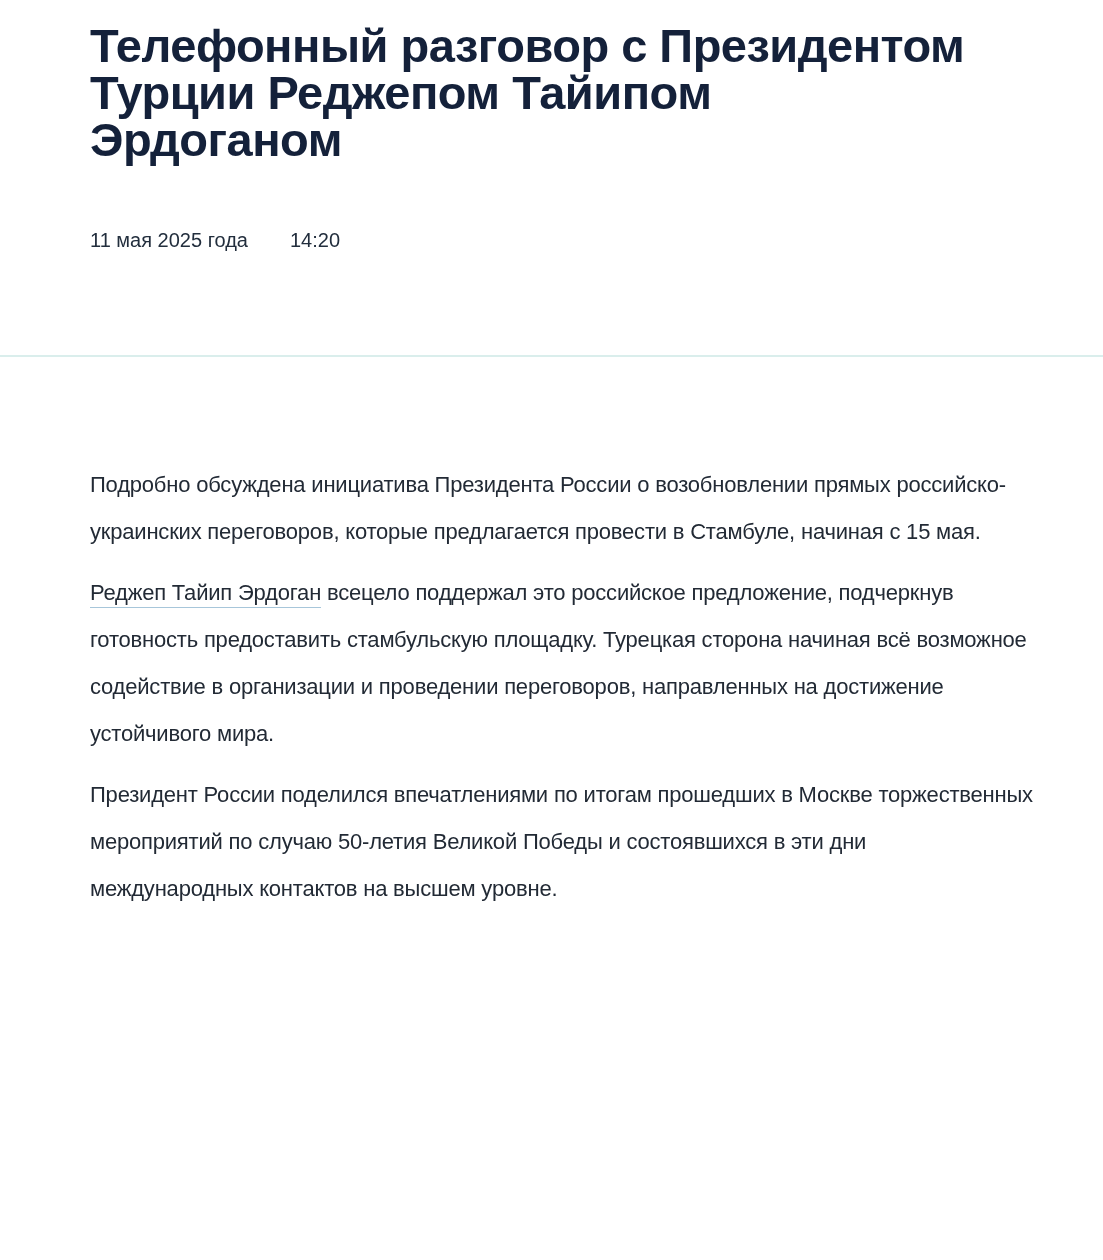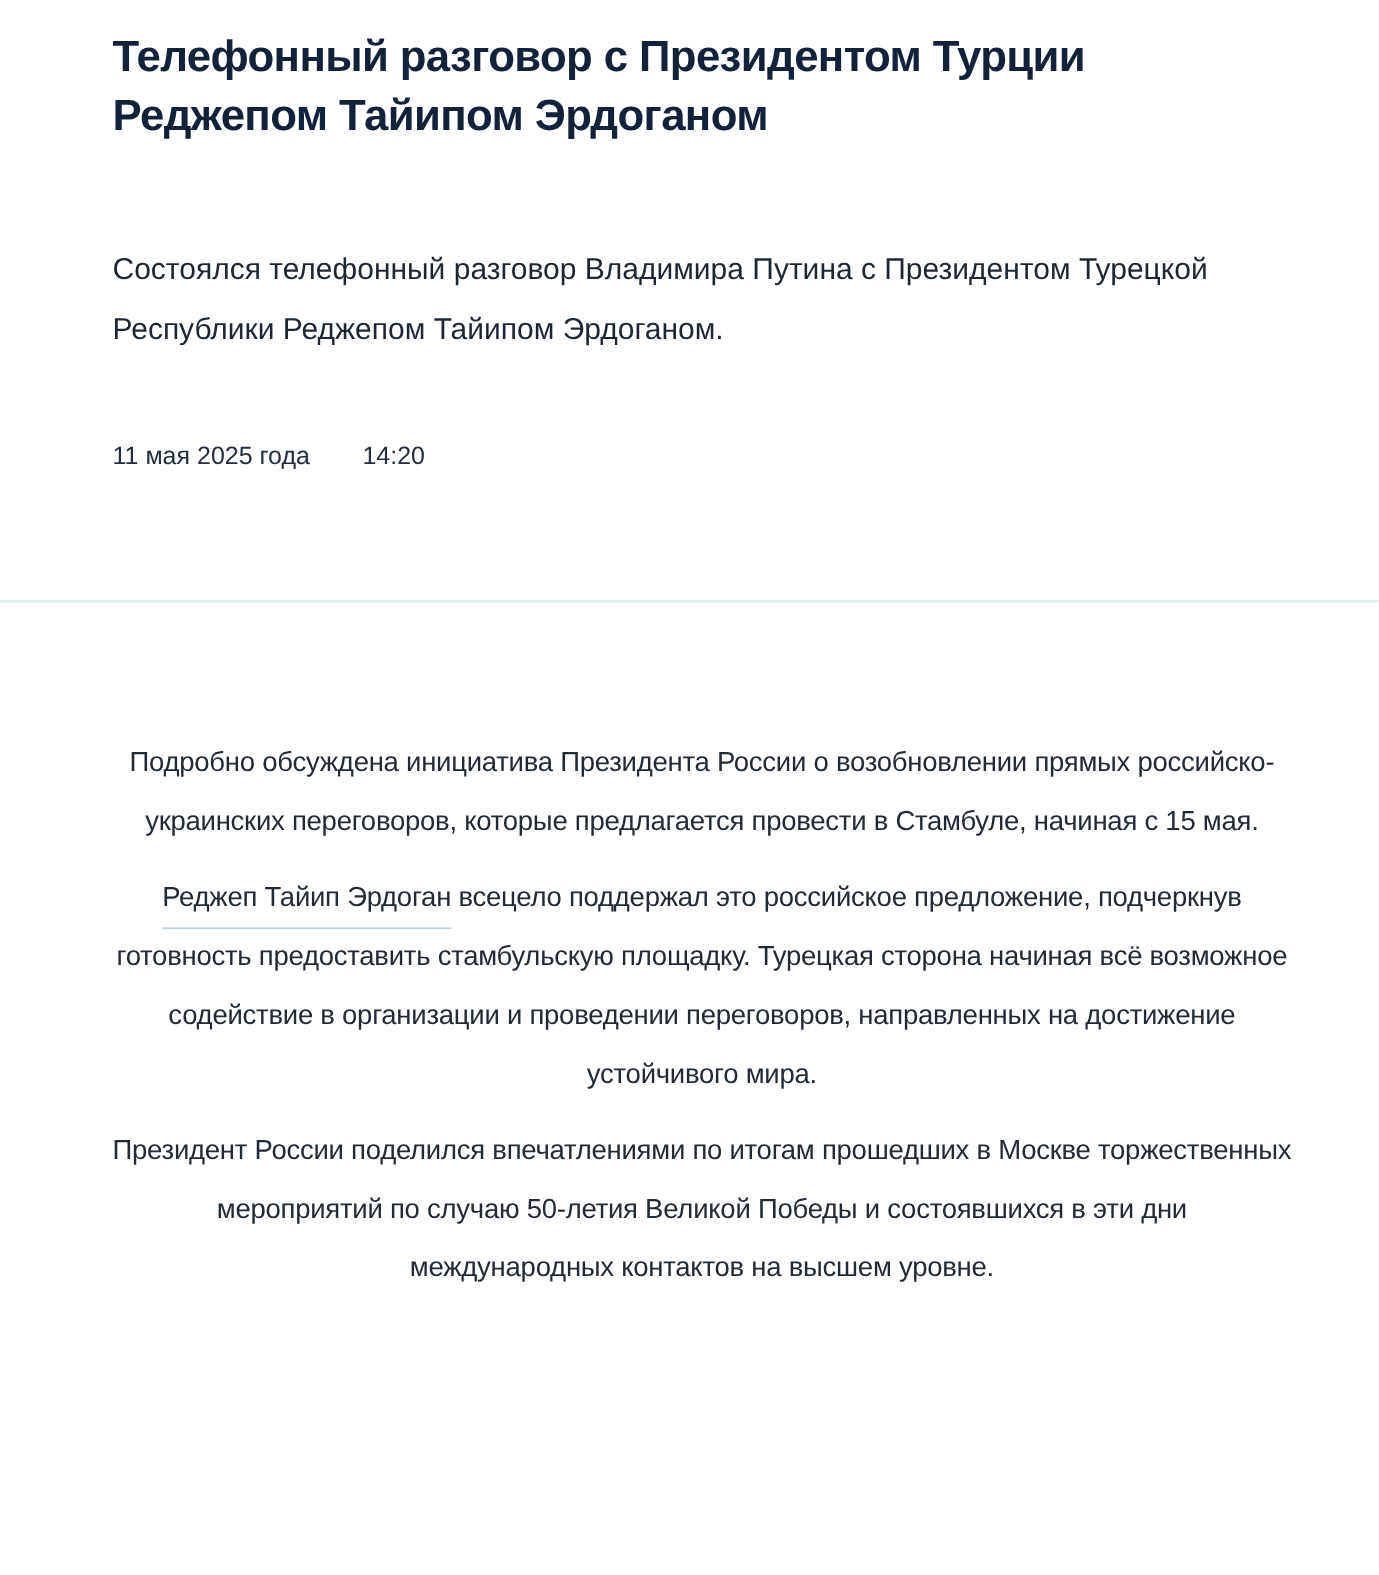--- a/index.html
+++ b/index.html
@@ -15,21 +15,21 @@
     font-family: "Liberation Sans", "DejaVu Sans", sans-serif;
     color: #222a35;
     -webkit-font-smoothing: antialiased;
   }
   .article-head {
     padding: 22px 80px 0 90px;
   }
   h1.article-title {
     margin: 0;
     max-width: 880px;
-    font-size: 35px;
+    font-size: 47px;
     line-height: 47px;
     font-weight: 700;
     letter-spacing: -0.5px;
     color: #14213a;
   }
   p.article-lead {
     margin: 76px 0 0 0;
     max-width: 880px;
     font-size: 24px;
     line-height: 48px;
@@ -47,46 +47,44 @@
   }
   hr.section-divider {
     margin: 104px 0 0 0;
     border: none;
     height: 2px;
     width: 100%;
     background: #daeeec;
   }
   .article-body {
     padding: 104px 70px 40px 90px;
-    text-align: center;
   }
   .article-body p {
     margin: 0 0 14px 0;
     max-width: 945px;
     font-size: 22px;
     line-height: 47px;
     letter-spacing: -0.2px;
     color: #222a35;
   }
   .article-body p:last-child { margin-bottom: 0; }
   a.person-link {
     color: inherit;
     text-decoration: none;
     border-bottom: 1px solid #a7c6da;
-    padding-bottom: 12px;
+    padding-bottom: 2px;
     cursor: pointer;
   }
 </style>
 </head>
 <body>
 
 <header class="article-head">
   <h1 class="article-title">Телефонный разговор с Президентом Турции Реджепом Тайипом Эрдоганом</h1>
 
-  <p class="article-lead">Состоялся телефонный разговор Владимира Путина с Президентом Турецкой Республики Реджепом Тайипом Эрдоганом.</p>
 
   <div class="article-meta">
     <span>11 мая 2025 года</span>
     <span>14:20</span>
   </div>
 </header>
 
 <hr class="section-divider">
 
 <section class="article-body">

